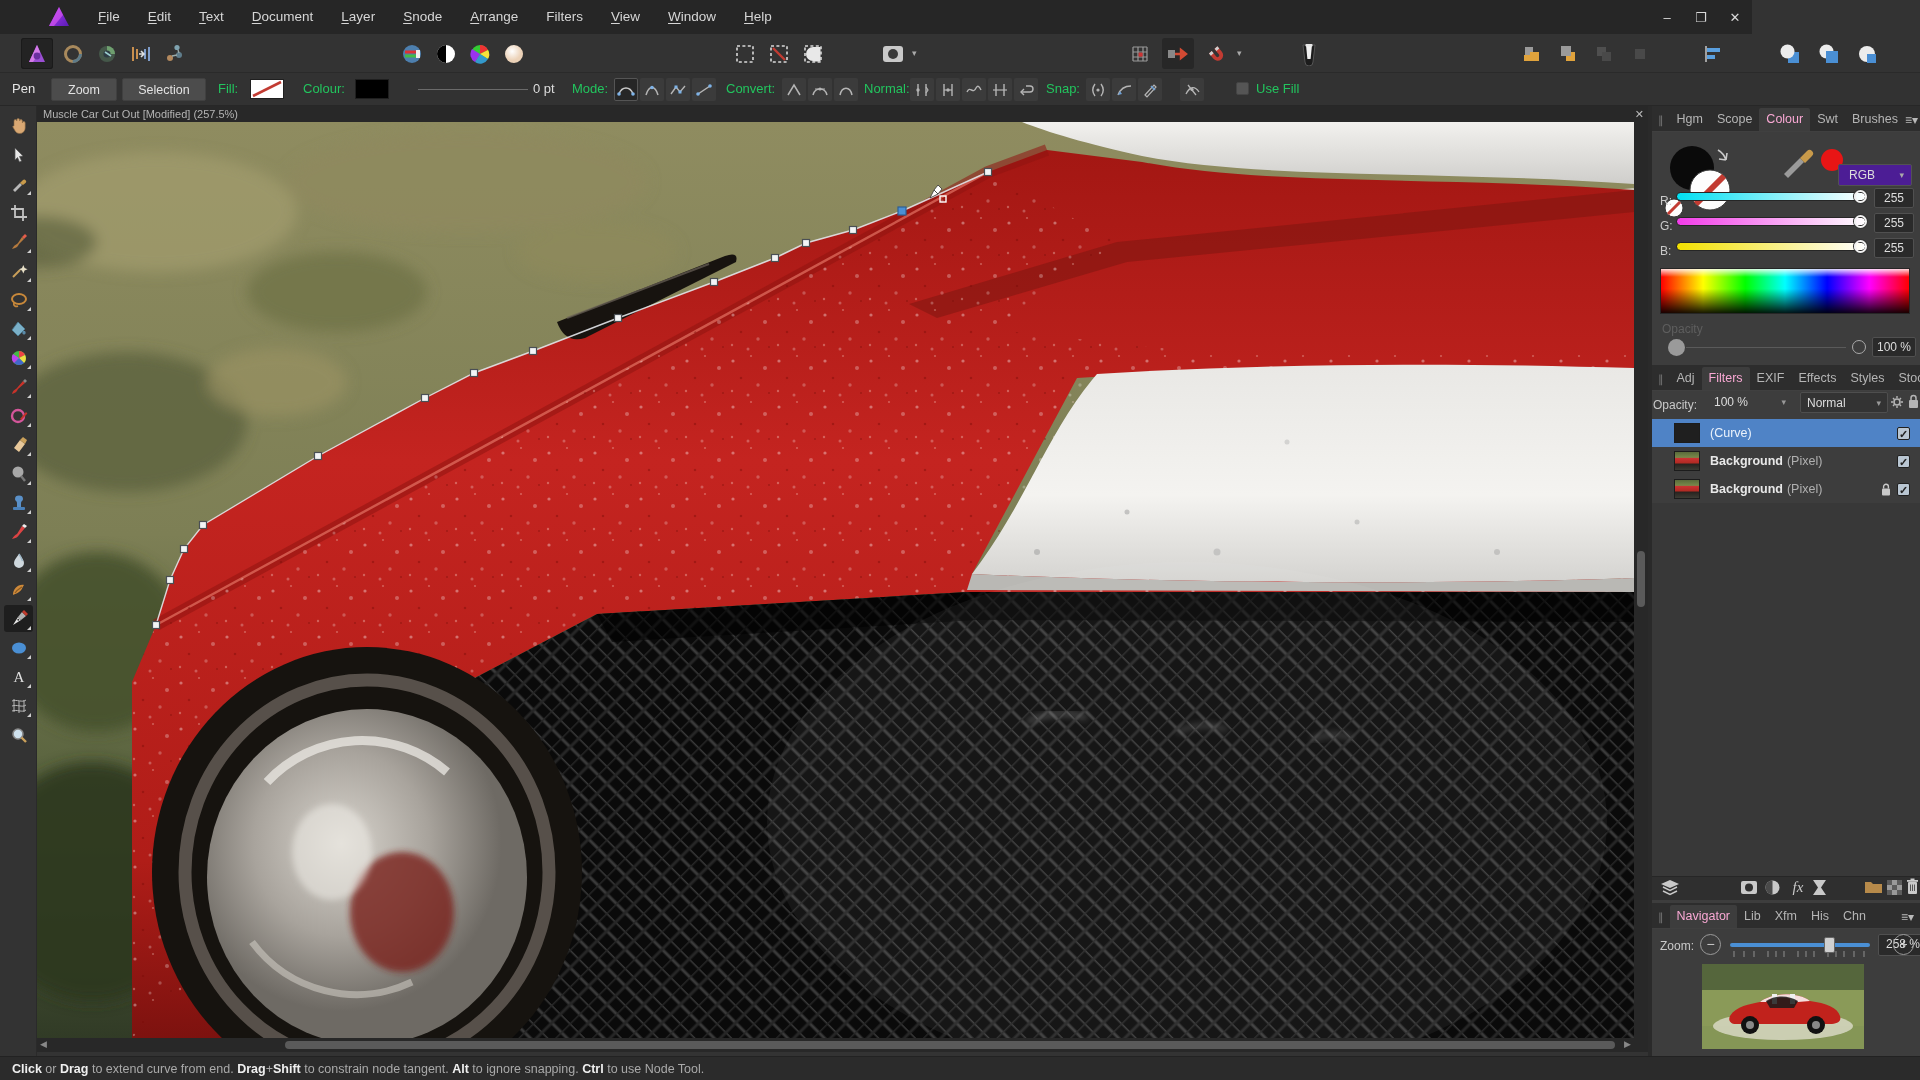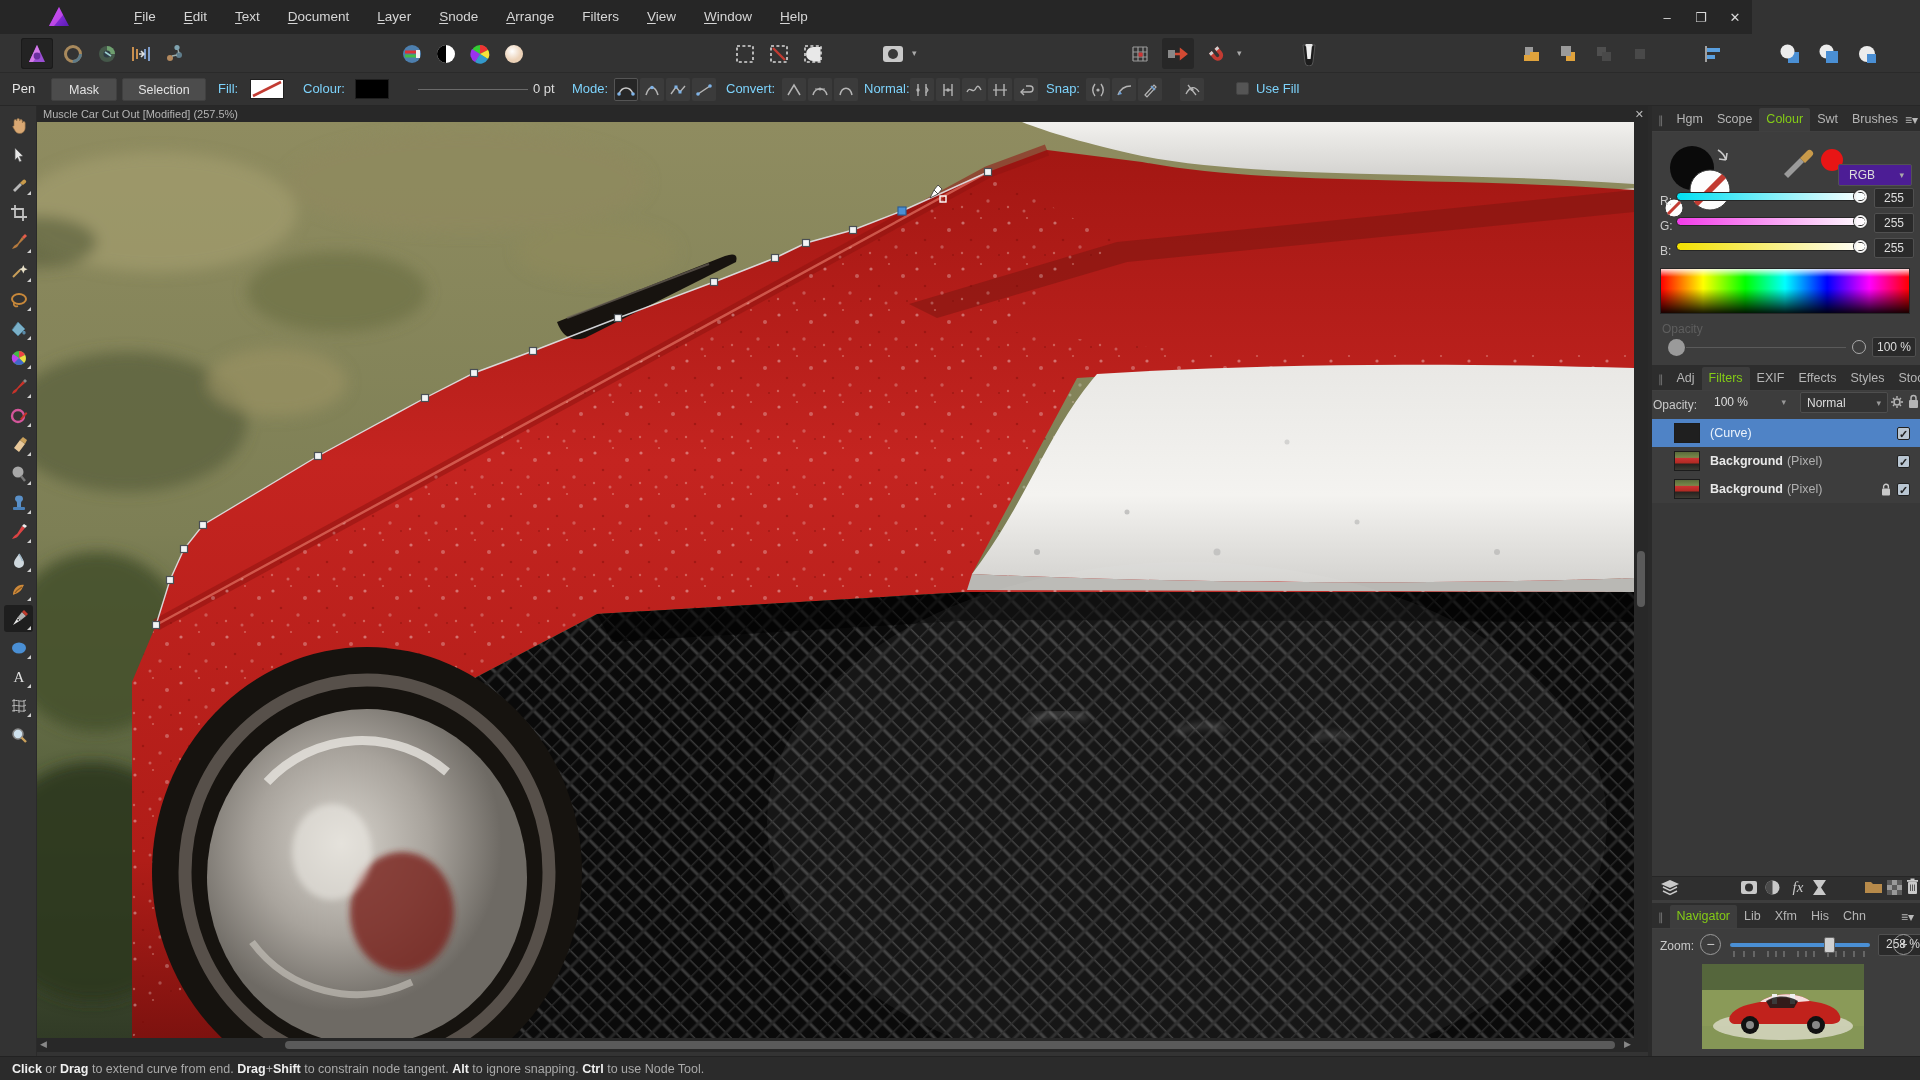--- a/index.html
+++ b/index.html
@@ -3,41 +3,41 @@
 <meta charset="utf-8">
 <style>
   * { margin:0; padding:0; box-sizing:border-box; }
   html,body { width:1920px; height:1080px; overflow:hidden; background:#262626;
     font-family:"Liberation Sans", sans-serif; color:#c8c8c8; }
   .abs { position:absolute; }
   .app { position:relative; width:1920px; height:1080px; background:#333; }
 
   
   .menubar { position:absolute; left:0; top:0; width:1752px; height:34px; background:#262626;
-    display:flex; align-items:center;gap:36px; }
+    display:flex; align-items:center; }
   .applogo { width:26px; height:24px; margin-left:46px; position:relative; }
   .menu-items { display:flex; margin-left:12px; }
   .menu-item { padding:0 14px; font-size:13.5px; color:#d6d6d6; height:34px; line-height:34px; cursor:default; }
   .menu-item u { text-decoration:underline; text-underline-offset:2px; }
   .winbtns { margin-left:auto; display:flex; align-items:center; height:34px; }
   .winbtn { width:34px; height:34px; color:#d9d9d9; font-size:13px; display:flex; align-items:center; justify-content:center; }
 
   
   .toolbar { position:absolute; left:0; top:34px; width:1920px; height:39px; background:#333;
     border-bottom:1px solid #2a2a2a; }
   .tbtn { position:absolute; top:4px; width:32px; height:31px; border-radius:3px;
     display:flex; align-items:center; justify-content:center; }
   .tbtn.sel { background:#232323; box-shadow:inset 0 0 0 1px #1a1a1a; }
   .tbtn.dis { opacity:.32; }
   .caret { position:absolute; top:14px; font-size:9px; color:#aaa; }
 
   
   .ctxbar { position:absolute; left:0; top:73px; width:1920px; height:33px; background:#323232;
     border-bottom:1px solid #272727; font-size:13px; }
-  .ctxlabel { position:absolute; top:8px; color:#7dd3fc; }
+  .ctxlabel { position:absolute; top:8px; color:#22c55e; }
   .ctxbtn { position:absolute; top:5px; height:23px; background:#4c4c4c; border:1px solid #404040;
     border-radius:2px; color:#e2e2e2; font-size:12.5px; display:flex; align-items:center; justify-content:center; }
   .minibtn { position:absolute; top:5px; width:24px; height:23px; background:#3b3b3b; border-radius:2px;
     display:flex; align-items:center; justify-content:center; }
   .minibtn.on { background:#262626; box-shadow:inset 0 0 0 1px #555; }
   .swatch { position:absolute; top:6px; width:34px; height:20px; border:1px solid #1f1f1f; }
 
   
   .toolstrip { position:absolute; left:0; top:106px; width:37px; height:950px; background:#333;
     border-right:1px solid #2a2a2a; }
@@ -57,21 +57,21 @@
   .harrow { position:absolute; top:1px; font-size:9px; color:#888; }
   .vscroll { position:absolute; left:1634px; top:122px; width:14px; height:930px; background:#282828; }
   .vthumb { position:absolute; left:3px; top:429px; width:8px; height:56px; background:#5a5a5a; border-radius:4px; }
 
   
   .rpanel { position:absolute; left:1652px; top:106px; width:268px; height:950px; background:#3d3d3d; }
   .tabrow { position:absolute; left:0; width:268px; height:26px; background:#2d2d2d; display:flex; align-items:flex-end;
     font-size:12.5px; color:#b5b5b5; border-bottom:1px solid #404040; }
   .tabrow .handle { color:#777; margin:0 6px 4px 6px; font-size:11px; }
   .tab { padding:4px 7px 5px 7px; }
-  .tab.active { background:#3d3d3d; color:#84cc16; border-radius:2px 2px 0 0; }
+  .tab.active { background:#3d3d3d; color:#f9a8d4; border-radius:2px 2px 0 0; }
   .pmenu { margin-left:auto; margin-right:6px; color:#b9b9b9; font-size:12px; padding-bottom:4px; }
   .slider-label { position:absolute; font-size:12px; color:#c9c9c9; }
   .valbox { position:absolute; width:40px; height:20px; background:#2a2a2a; border:1px solid #505050;
     border-radius:2px; color:#ddd; font-size:12px; text-align:center; line-height:19px; }
   .track { position:absolute; height:9px; border-radius:5px; border:1px solid #262626; }
   .knob { position:absolute; width:13px; height:13px; border-radius:50%; background:none;
     border:2px solid #f2f2f2; box-shadow:0 0 0 1px #333; }
   .ddl { position:absolute; background:#4c1d95; border:1px solid #525252; border-radius:2px;
     color:#ddd; font-size:12px; display:flex; align-items:center; }
 
@@ -305,21 +305,21 @@
     <div class="tbtn" style="left:1852px">
       <svg width="24" height="24" viewBox="0 0 24 24">
           <circle cx="11" cy="12" r="8" fill="#ececec"></circle>
           <path d="M11 12 h9 v9 h-9 Z" fill="#4a8fd4"></path>
         </svg>
       </div>
   </div>
 
   <div class="ctxbar">
     <span class="ctxlabel" style="left:12px;color:#e4e4e4">Pen</span>
-    <div class="ctxbtn" style="left:51px;width:66px">Mask</div>
+    <div class="ctxbtn" style="left:51px;width:66px">Zoom</div>
     <div class="ctxbtn" style="left:122px;width:84px">Selection</div>
     <span class="ctxlabel" style="left:218px">Fill:</span>
     <div class="swatch" style="left:250px;background:#fff">
       <svg width="32" height="18" viewBox="0 0 32 18">
           <path d="M2 16 L30 2" stroke="#c23b32" stroke-width="2.6"></path>
         </svg>
       </div>
     <span class="ctxlabel" style="left:303px">Colour:</span>
     <div class="swatch" style="left:355px;background:#000"></div>
     <div style="position:absolute;left:418px;top:16px;width:110px;height:1px;background:#6a6a6a"></div>

